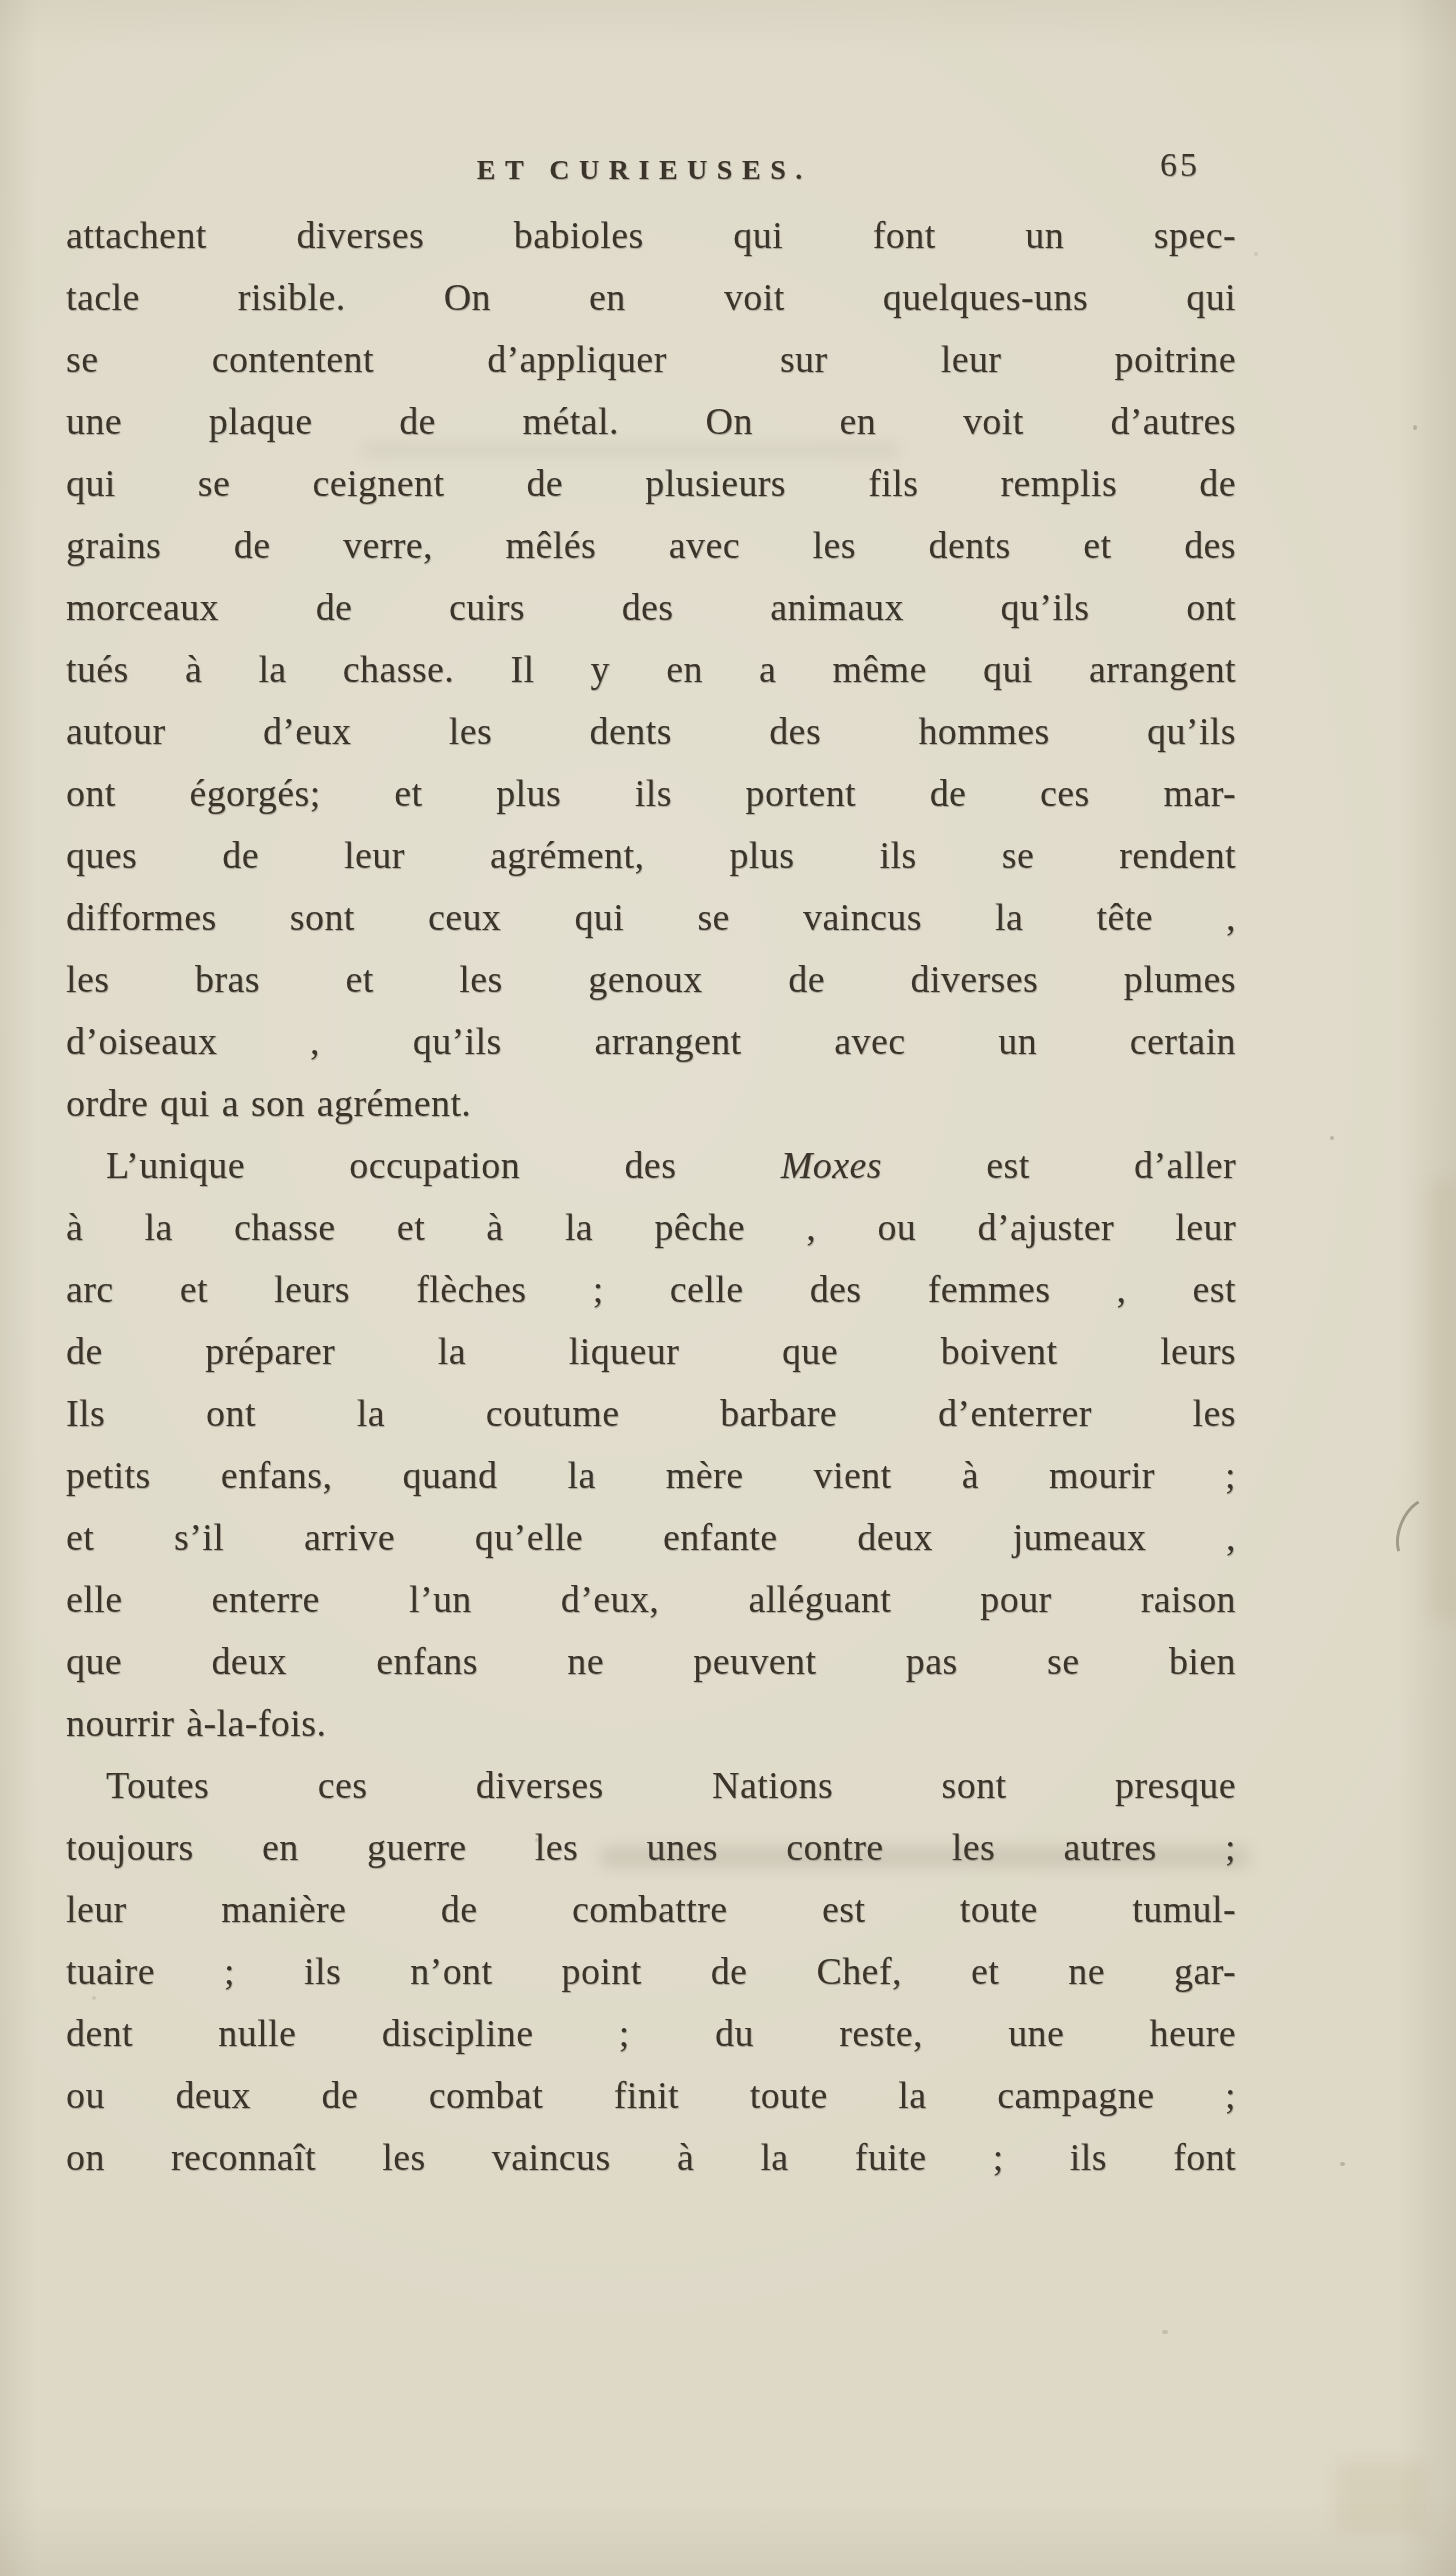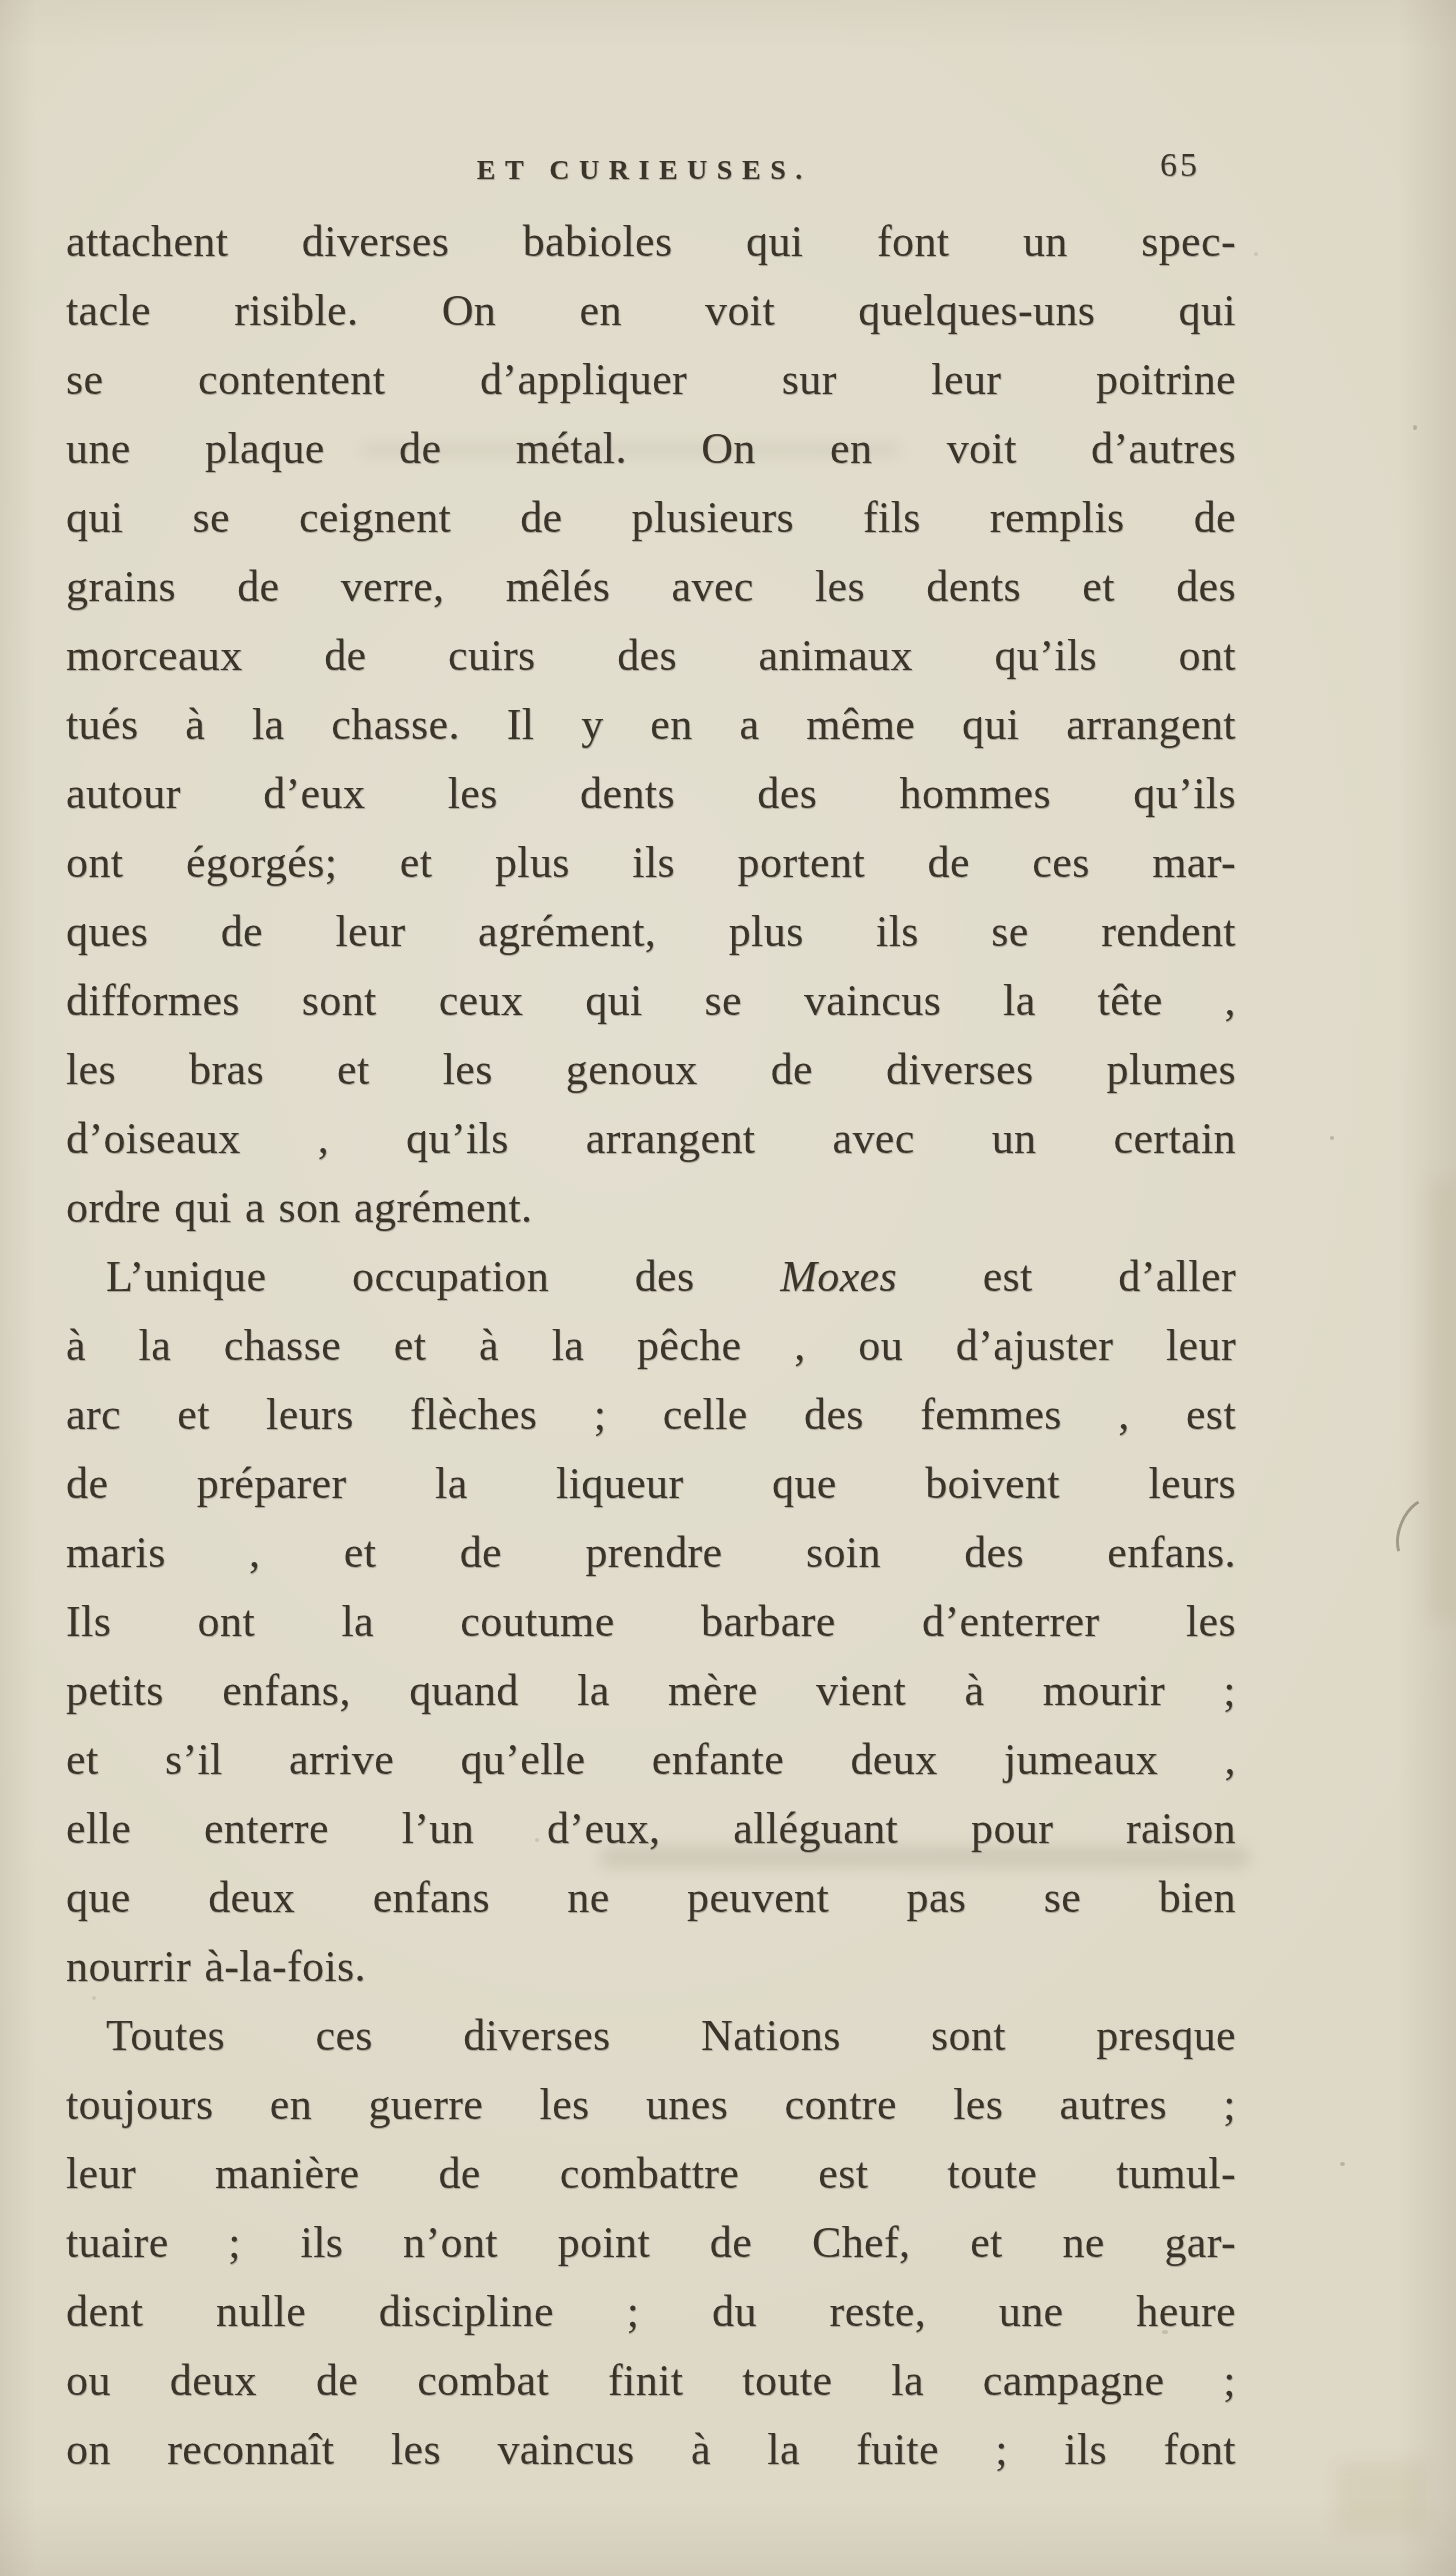--- a/index.html
+++ b/index.html
@@ -18,23 +18,23 @@
     font-family:"Liberation Serif","DejaVu Serif",serif;
   }
   .running-head{position:absolute;left:66px;top:140px;width:1170px;height:60px;
     text-shadow:0.7px 0.9px 0.8px rgba(58,52,43,0.35);}
   .head-title{position:absolute;left:50%;transform:translateX(-52%);top:0;
     line-height:60px;font-size:28px;font-weight:700;letter-spacing:0.34em;white-space:nowrap;}
   .page-number{position:absolute;right:36px;top:-5px;line-height:60px;font-size:34px;letter-spacing:3px;}
   .text-block{position:absolute;left:66px;top:204px;width:1170px;
     text-shadow:0.7px 0.9px 0.8px rgba(58,52,43,0.35);}
   .line{
-    font-size:44px;line-height:62px;height:62px;
+    font-size:38px;line-height:62px;height:62px;
     text-align:justify;text-align-last:justify;-moz-text-align-last:justify;
-    word-spacing:2px;letter-spacing:0.4px;margin-top:7px;
+    word-spacing:2px;letter-spacing:0.4px;
   }
   .line.end{text-align-last:left;-moz-text-align-last:left;}
   .line.indent{text-indent:40px;}
   .line i{font-style:italic;}
   
   .ghost{position:absolute;background:rgba(90,84,68,0.12);filter:blur(7px);border-radius:10px;}
   .ghost1{left:600px;top:1846px;width:650px;height:22px;}
   .ghost2{left:360px;top:442px;width:540px;height:16px;opacity:.55;}
   .scratch{position:absolute;left:1398px;top:1496px;width:42px;height:66px;
     border:3px solid transparent;border-left-color:rgba(86,77,60,0.45);
@@ -73,21 +73,20 @@
       <div class="line"><span>ont égorgés; et plus ils portent de ces mar-</span></div>
       <div class="line"><span>ques de leur agrément, plus ils se rendent</span></div>
       <div class="line"><span>difformes sont ceux qui se vaincus la tête ,</span></div>
       <div class="line"><span>les bras et les genoux de diverses plumes</span></div>
       <div class="line"><span>d’oiseaux , qu’ils arrangent avec un certain</span></div>
       <div class="line end"><span>ordre qui a son agrément.</span></div>
       <div class="line indent"><span>L’unique occupation des </span><i>Moxes</i><span> est d’aller</span></div>
       <div class="line"><span>à la chasse et à la pêche , ou d’ajuster leur</span></div>
       <div class="line"><span>arc et leurs flèches ; celle des femmes , est</span></div>
       <div class="line"><span>de préparer la liqueur que boivent leurs</span></div>
-      <div class="line"><span>maris , et de prendre soin des enfans.</span></div>
       <div class="line"><span>Ils ont la coutume barbare d’enterrer les</span></div>
       <div class="line"><span>petits enfans, quand la mère vient à mourir ;</span></div>
       <div class="line"><span>et s’il arrive qu’elle enfante deux jumeaux ,</span></div>
       <div class="line"><span>elle enterre l’un d’eux, alléguant pour raison</span></div>
       <div class="line"><span>que deux enfans ne peuvent pas se bien</span></div>
       <div class="line end"><span>nourrir à-la-fois.</span></div>
       <div class="line indent"><span>Toutes ces diverses Nations sont presque</span></div>
       <div class="line"><span>toujours en guerre les unes contre les autres ;</span></div>
       <div class="line"><span>leur manière de combattre est toute tumul-</span></div>
       <div class="line"><span>tuaire ; ils n’ont point de Chef, et ne gar-</span></div>

